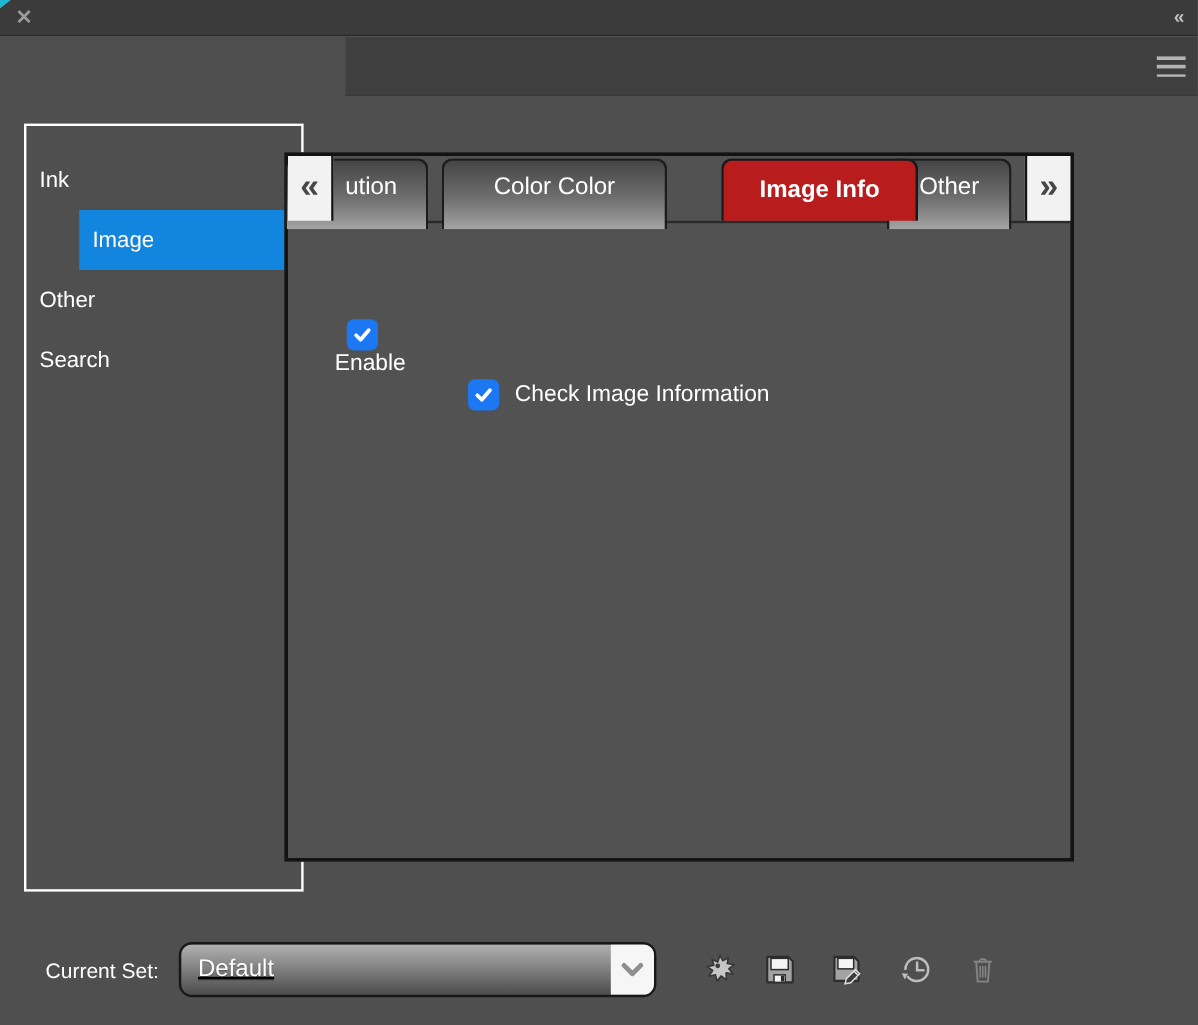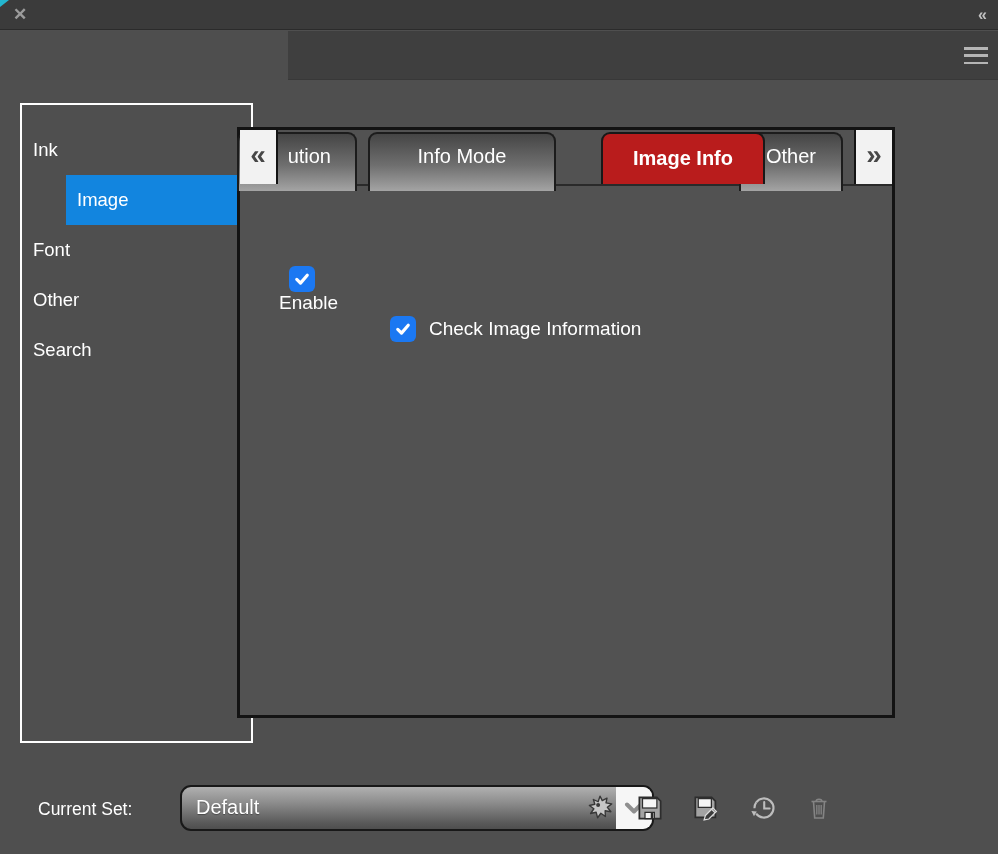--- a/index.html
+++ b/index.html
@@ -88,24 +88,24 @@
     display:flex;align-items:center;justify-content:center;flex:0 0 auto;
   }
   .checkbox svg{width:18px;height:18px;}
   .cb-label{color:#ffffff;font-size:19px;margin-left:13px;white-space:nowrap;}
   
   .current-set-label{
     position:absolute;left:38px;top:796px;height:26px;line-height:26px;
     color:#ffffff;font-size:17.5px;white-space:nowrap;
   }
   .dropdown{
-    position:absolute;left:180px;top:785px;width:474px;height:46px;
+    position:absolute;left:149px;top:785px;width:398px;height:46px;
     border:2.5px solid #181818;border-radius:11px;box-sizing:border-box;
     background:linear-gradient(180deg,#b0b0b0 0%,#8f8f8f 35%,#5a5a5a 85%,#4e4e4e 100%);
-    overflow:hidden;cursor:default;
+    overflow:hidden;cursor:default;text-decoration:underline;
   }
   .dropdown-value{
     color:#ffffff;font-size:20px;line-height:41px;padding-left:14px;white-space:nowrap;
     text-shadow:0 1px 1px rgba(0,0,0,.35);
   }
   .dropdown-cap{
     position:absolute;right:0;top:0;width:36px;height:100%;background:#f6f6f6;
     display:flex;align-items:center;justify-content:center;
   }
   .footer-btn{position:absolute;top:791px;width:32px;height:34px;display:flex;align-items:center;justify-content:center;}
@@ -126,29 +126,28 @@
   <div class="menu-btn">
     <span></span>
       <span></span>
       <span></span>
   </div>
 </div>
 
 <div class="sidebar">
   <div class="sidebar-item">Ink</div>
   <div class="sidebar-item selected">Image</div>
-  <div class="sidebar-item">Font</div>
   <div class="sidebar-item">Other</div>
   <div class="sidebar-item">Search</div>
 </div>
 
 <div class="panel">
   <div class="tabstrip">
     <div class="tab clipped">ution</div>
-    <div class="tab" style="left:128px;width:188px;">Info Mode</div>
+    <div class="tab" style="left:128px;width:188px;">Color Color</div>
     <div class="tab active" style="left:318px;width:164px;">Image Info</div>
     <div class="tab" style="left:499px;width:104px;">Other</div>
     <div class="scroll-btn left">«</div>
     <div class="scroll-btn right">»</div>
   </div>
 
   <div class="cb-row row0">
     <div class="checkbox">
       <svg viewBox="0 0 24 24">
         <path d="M5 12.5 L10 17.5 L19 7" stroke="#ffffff" stroke-width="4.2" fill="none" stroke-linecap="round" stroke-linejoin="round"></path>

